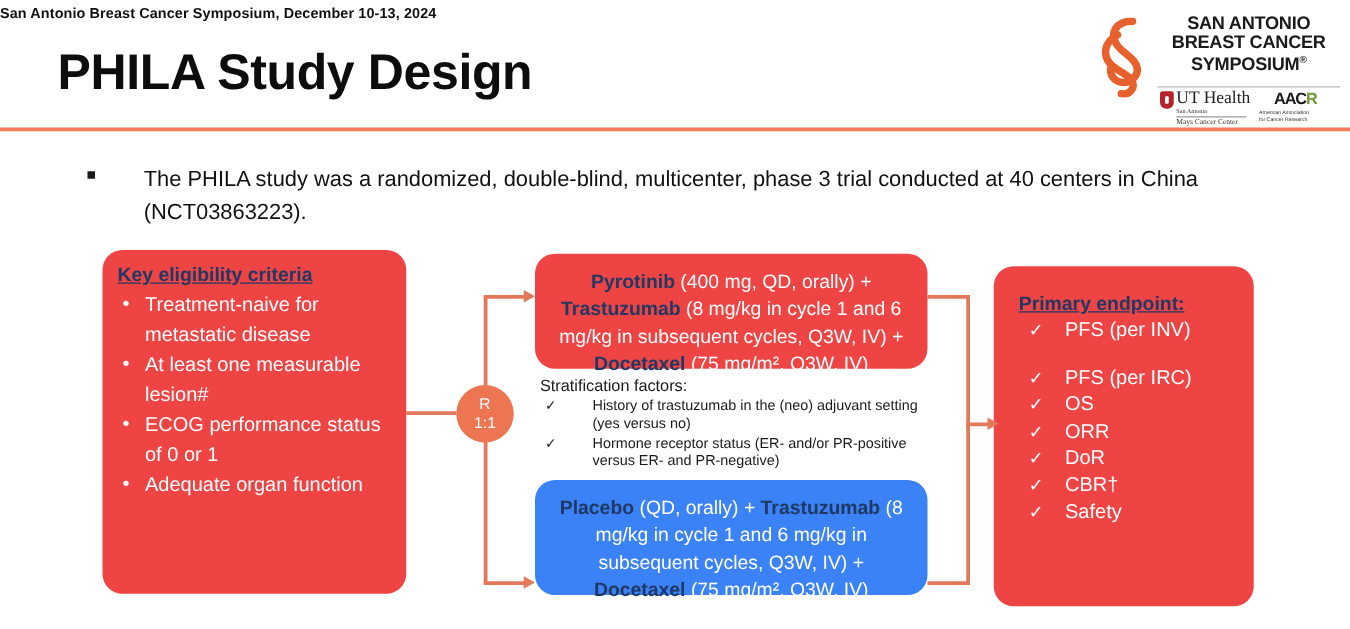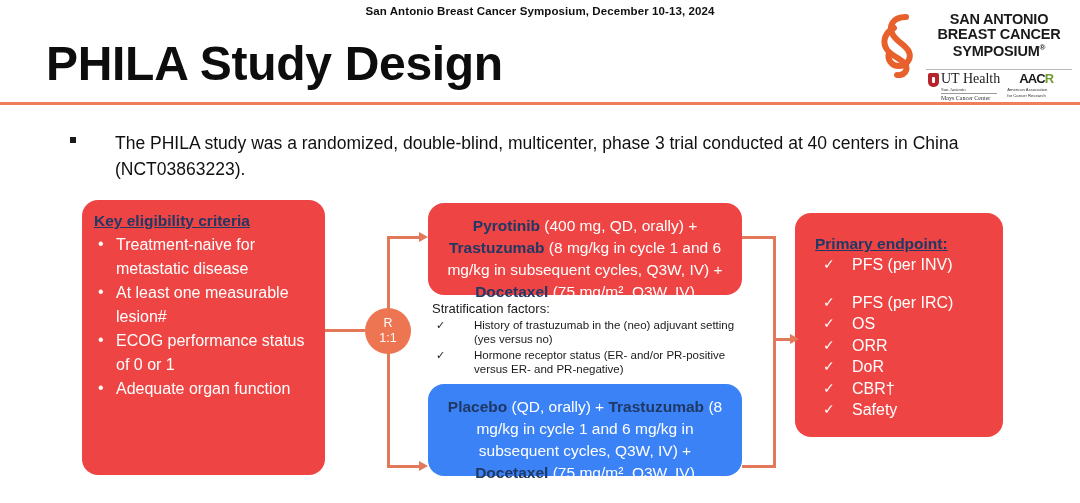--- a/index.html
+++ b/index.html
@@ -17,31 +17,31 @@
     background: #ffffff;
     overflow: hidden;
   }
 
   
   .conf-banner {
     position: absolute;
     top: 5px;
     left: 0;
     width: 1080px;
-    text-align: center;
+    text-align: left;
     font-size: 11.5px;
     font-weight: bold;
     color: #111111;
     letter-spacing: 0.1px;
   }
   .slide-title {
     position: absolute;
     left: 46px;
     top: 36px;
-    font-size: 48px;
+    font-size: 40px;
     font-weight: bold;
     color: #0d0d0d;
     letter-spacing: -0.3px;
   }
   .header-rule {
     position: absolute;
     left: 0;
     top: 102px;
     width: 1080px;
     height: 3px;
@@ -321,21 +321,21 @@
     top: 0;
     font-size: 11px;
     color: #1a1a1a;
   }
 
   
   .endp-box {
     left: 795px;
     top: 213px;
     width: 208px;
-    height: 224px;
+    height: 272px;
     padding: 20px 0 0 20px;
   }
   .endp-heading {
     font-size: 15.5px;
     font-weight: bold;
     color: #1F3864;
     text-decoration: underline;
     line-height: 21px;
   }
   .endp-list {

